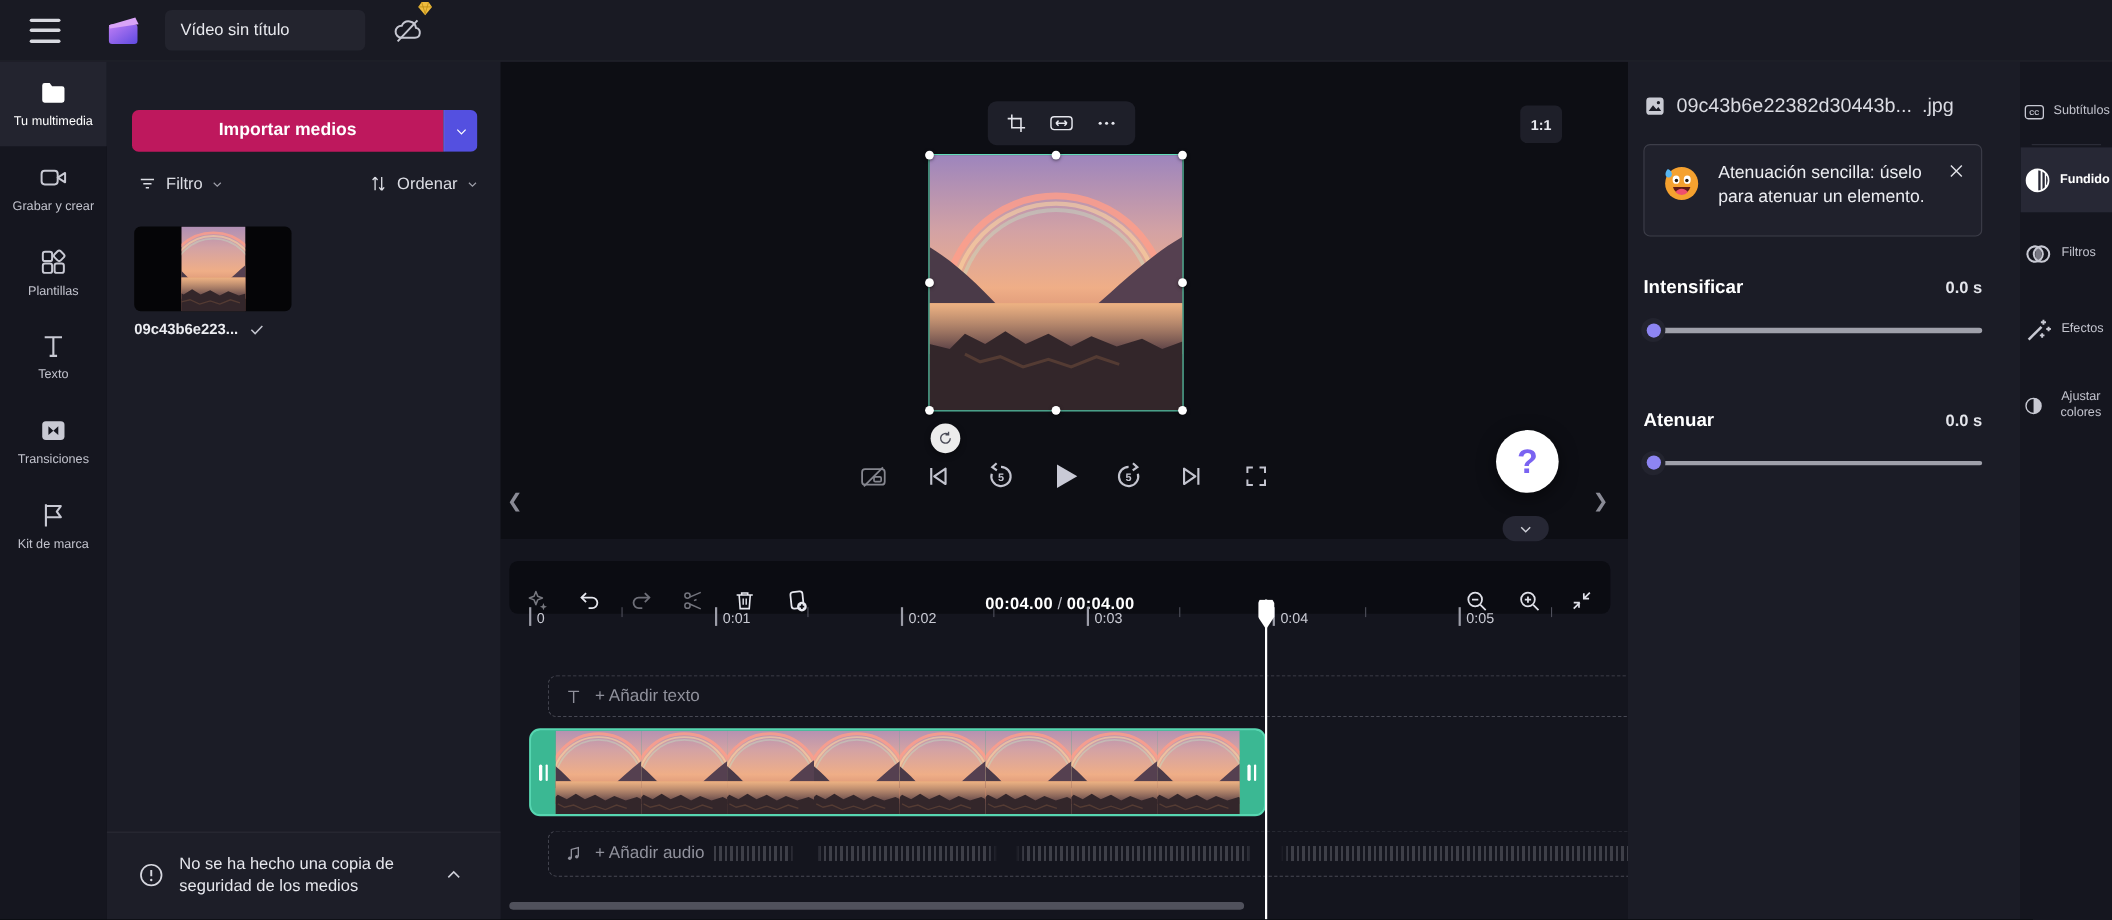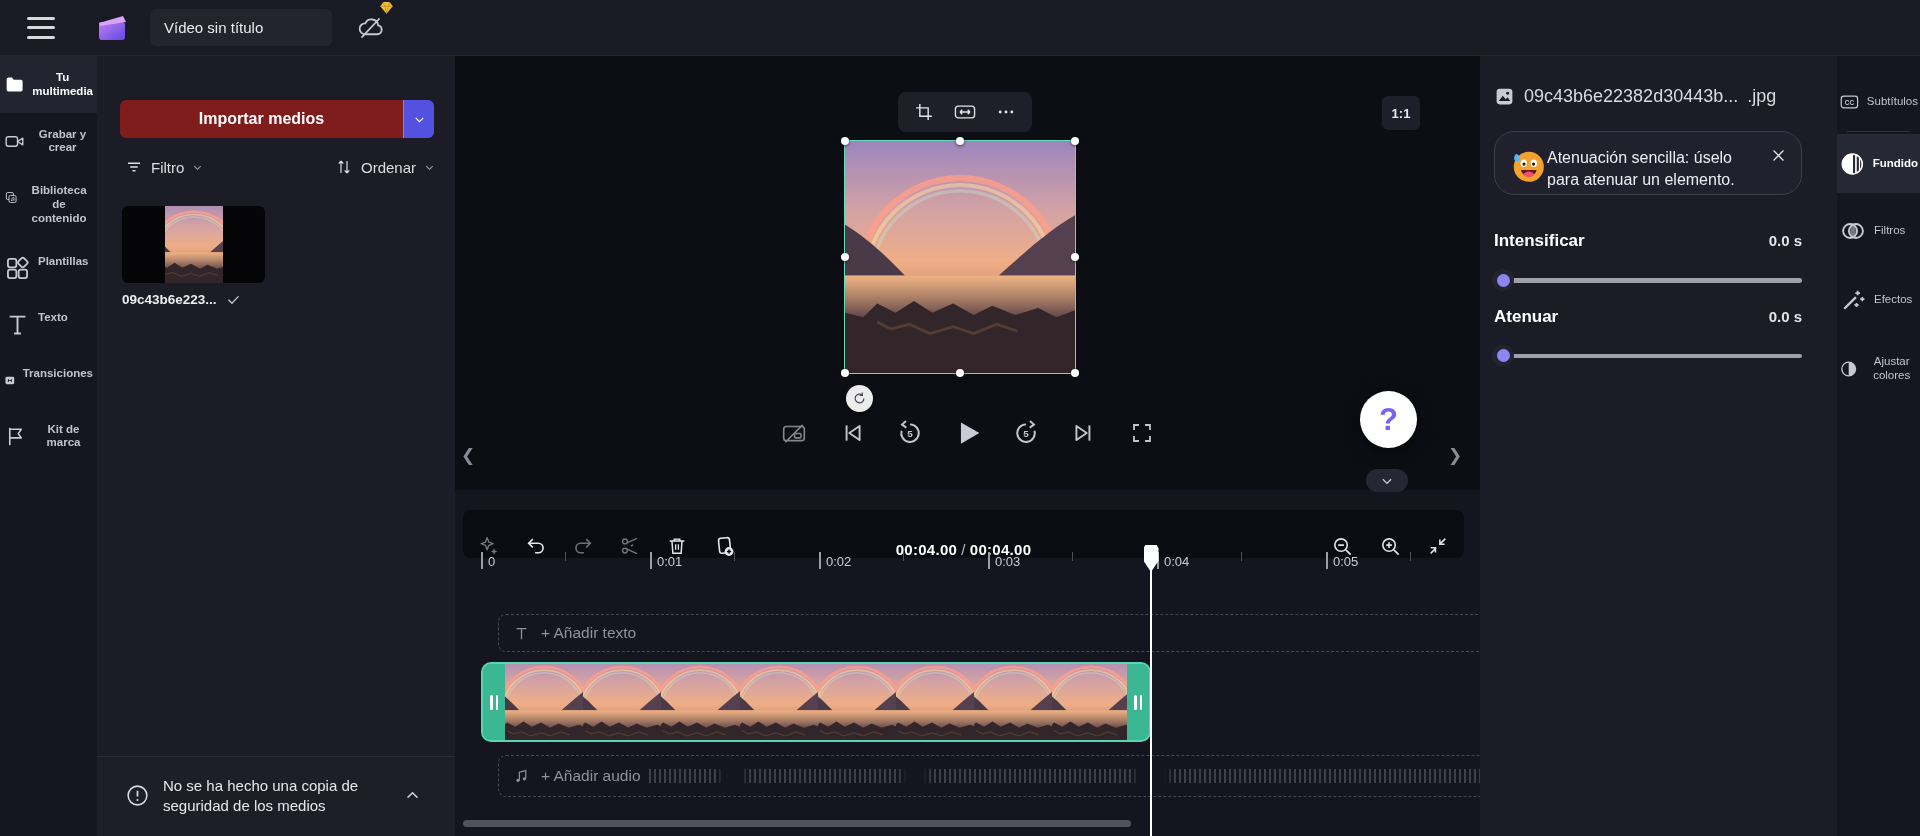--- a/index.html
+++ b/index.html
@@ -18,29 +18,29 @@
   .title-box{margin-left:20px;width:182px;height:37px;background:#23242e;border-radius:6px;display:flex;align-items:center;}
   .title-box input{background:transparent;border:none;outline:none;color:#e9eaef;font-size:15px;padding:0 14px;width:100%;font-family:inherit;}
   .cloud-wrap{position:relative;margin-left:18px;width:40px;height:40px;display:flex;align-items:center;justify-content:center;}
   .cloud-badge{position:absolute;right:-4px;top:-8px;}
   .topbar-right{margin-left:auto;display:flex;align-items:center;gap:18px;margin-right:30px;}
   .btn-upgrade{height:37px;padding:0 18px 0 12px;background:#23242e;border-radius:6px;display:flex;align-items:center;gap:10px;font-size:16px;font-weight:700;color:#fff;}
   .btn-export{height:37px;padding:0 14px 0 16px;background:#5552e3;border-radius:6px;display:flex;align-items:center;gap:10px;font-size:16px;font-weight:700;color:#fff;}
 
   
   .left-nav{position:absolute;left:0;top:56px;width:97px;height:780px;background:#15161f;display:flex;flex-direction:column;align-items:stretch;z-index:20;}
-  .nav-item{display:flex;flex-direction:row;gap:7px;padding:15px 4px 14px;cursor:pointer;font-weight:bold;}
+  .nav-item{display:flex;flex-direction:column;align-items:center;gap:7px;padding:15px 4px 14px;cursor:pointer;}
   .nav-item .lbl{font-size:11.5px;line-height:1.2;color:#c2c3cd;text-align:center;}
   .nav-item.active{background:#23242f;}
   .nav-item.active .lbl{color:#fff;}
 
   
   .media-panel{position:absolute;left:97px;top:56px;width:358px;height:780px;background:#1b1c26;z-index:10;}
   .import-split{position:absolute;left:23px;top:44px;display:flex;height:38px;}
-  .import-main{width:283px;background:#7f1d1d;border-radius:6px 0 0 6px;color:#fff;font-size:16px;font-weight:700;}
+  .import-main{width:283px;background:#be185d;border-radius:6px 0 0 6px;color:#fff;font-size:16px;font-weight:700;}
   .import-caret{width:31px;background:#5450e0;border-left:1px solid rgba(255,255,255,.28);border-radius:0 6px 6px 0;display:flex;align-items:center;justify-content:center;}
   .filter-row{position:absolute;left:28px;top:102px;width:310px;display:flex;align-items:center;justify-content:space-between;}
   .chip{display:flex;align-items:center;gap:8px;color:#dcdde4;font-size:15px;}
   .thumb-card{position:absolute;left:25px;top:150px;width:143px;height:77px;border-radius:6px;background:#050507;overflow:hidden;display:flex;justify-content:center;cursor:pointer;}
   .thumb-card svg{height:77px;width:58px;}
   .media-name{position:absolute;left:25px;top:236px;display:flex;align-items:center;gap:9px;font-size:13.5px;font-weight:700;color:#ecedf2;}
   .backup{position:absolute;left:0;bottom:0;width:358px;min-height:80px;border-top:1px solid #2b2c36;background:#1d1e28;display:flex;align-items:center;gap:13px;padding:14px 18px 16px 28px;cursor:pointer;}
   .backup p{margin:0;font-size:15px;line-height:1.32;color:#e6e7ed;width:228px;}
 
   
@@ -85,21 +85,21 @@
   .clip-strip{flex:1;display:flex;overflow:hidden;}
   .clip-strip .tile{flex:0 0 78.2px;height:100%;}
   .hscroll{position:absolute;left:8px;top:330px;width:668px;height:7px;border-radius:4px;background:#50515c;cursor:grab;}
   .playhead{position:absolute;left:695px;top:55px;width:2px;height:291px;background:#ffffff;z-index:15;cursor:ew-resize;}
   .ph-head{position:absolute;left:-6.5px;top:0;width:15px;height:27px;background:#fff;
            clip-path:polygon(12% 0,88% 0,100% 12%,100% 58%,50% 100%,0 58%,0 12%);}
 
   
   .right-panel{position:absolute;left:1480px;top:56px;width:357px;height:780px;background:#1b1c26;padding:0 35px 0 14px;z-index:10;}
   .rp-header{display:flex;align-items:center;gap:9px;margin-top:30px;font-size:18px;color:#dadbe2;}
-  .tip-card{position:relative;margin-top:24px;border:1px solid #3d3e49;background:#20212c;border-radius:20px;padding:15px 14px 4px;display:flex;}
+  .tip-card{position:relative;margin-top:24px;border:1px solid #3d3e49;background:#20212c;border-radius:6px;padding:15px 14px 24px;display:flex;gap:15px;}
   .tip-card .tip-text{margin:0;font-size:16px;line-height:1.35;color:#eceditf;color:#ecedf2;width:200px;}
   .tip-close{position:absolute;right:12px;top:12px;width:22px;height:22px;display:flex;align-items:center;justify-content:center;}
   .slider-group{margin-top:36px;}
   .slider-head{display:flex;align-items:baseline;justify-content:space-between;}
   .slider-head .sl{font-size:17px;font-weight:700;color:#ffffff;}
   .slider-head .sv{font-size:15px;font-weight:600;color:#e4e5eb;}
   .slider-track{position:relative;margin-top:27px;height:4.5px;border-radius:3px;background:#9fa0aa;cursor:pointer;}
   .slider-thumb{position:absolute;left:-2px;top:50%;transform:translateY(-50%);width:22px;height:22px;border-radius:50%;background:#23242f;display:flex;align-items:center;justify-content:center;cursor:grab;}
   .slider-thumb::after{content:"";width:13px;height:13px;border-radius:50%;background:#8d85f2;}
 
@@ -188,30 +188,20 @@
     </div>
     <div class="nav-item">
       <svg width="27" height="27" viewBox="0 0 24 24">
           <rect x="2.5" y="6.5" width="13" height="11" rx="2.5" fill="none" stroke="#c8c9d3" stroke-width="1.6"></rect>
           <path d="m15.5 12 6-3.8v7.6Z" fill="none" stroke="#c8c9d3" stroke-width="1.6" stroke-linejoin="round"></path>
         </svg>
       <span class="lbl">Grabar y crear</span>
     </div>
     <div class="nav-item">
       <svg width="27" height="27" viewBox="0 0 24 24">
-          <rect x="4" y="3.5" width="12" height="12" rx="2.5" fill="none" stroke="#c8c9d3" stroke-width="1.6"></rect>
-          <rect x="8.5" y="8.5" width="12" height="12" rx="2.5" fill="#15161f" stroke="#c8c9d3" stroke-width="1.6"></rect>
-          <path d="M13.5 17v-4l3.5-1v4" stroke="#c8c9d3" stroke-width="1.3" fill="none"></path>
-          <circle cx="13" cy="17.2" r="1.2" fill="#c8c9d3"></circle>
-          <circle cx="16.6" cy="16.2" r="1.2" fill="#c8c9d3"></circle>
-        </svg>
-      <span class="lbl">Biblioteca de contenido</span>
-    </div>
-    <div class="nav-item">
-      <svg width="27" height="27" viewBox="0 0 24 24">
           <rect x="3.5" y="3.5" width="7.5" height="7.5" rx="1.8" fill="none" stroke="#c8c9d3" stroke-width="1.6"></rect>
           <rect x="3.5" y="13" width="7.5" height="7.5" rx="1.8" fill="none" stroke="#c8c9d3" stroke-width="1.6"></rect>
           <rect x="13" y="13" width="7.5" height="7.5" rx="1.8" fill="none" stroke="#c8c9d3" stroke-width="1.6"></rect>
           <rect x="13.2" y="3.2" width="7" height="7" rx="1.8" transform="rotate(45 16.7 6.7)" fill="none" stroke="#c8c9d3" stroke-width="1.6"></rect>
         </svg>
       <span class="lbl">Plantillas</span>
     </div>
     <div class="nav-item">
       <svg width="27" height="27" viewBox="0 0 24 24">
           <path d="M5 5h14M12 5v15M9 20h6" stroke="#c8c9d3" stroke-width="1.7" fill="none"></path>
@@ -570,21 +560,21 @@
     <div class="slider-group">
       <div class="slider-head">
         <span class="sl">Intensificar</span>
         <span class="sv">0.0 s</span>
       </div>
       <div class="slider-track">
           <span class="slider-thumb"></span>
         </div>
     </div>
 
-    <div class="slider-group" style="margin-top:24px">
+    <div class="slider-group" style="margin-top:69px">
       <div class="slider-head">
         <span class="sl">Atenuar</span>
         <span class="sv">0.0 s</span>
       </div>
       <div class="slider-track">
           <span class="slider-thumb"></span>
         </div>
     </div>
   </aside>
 

